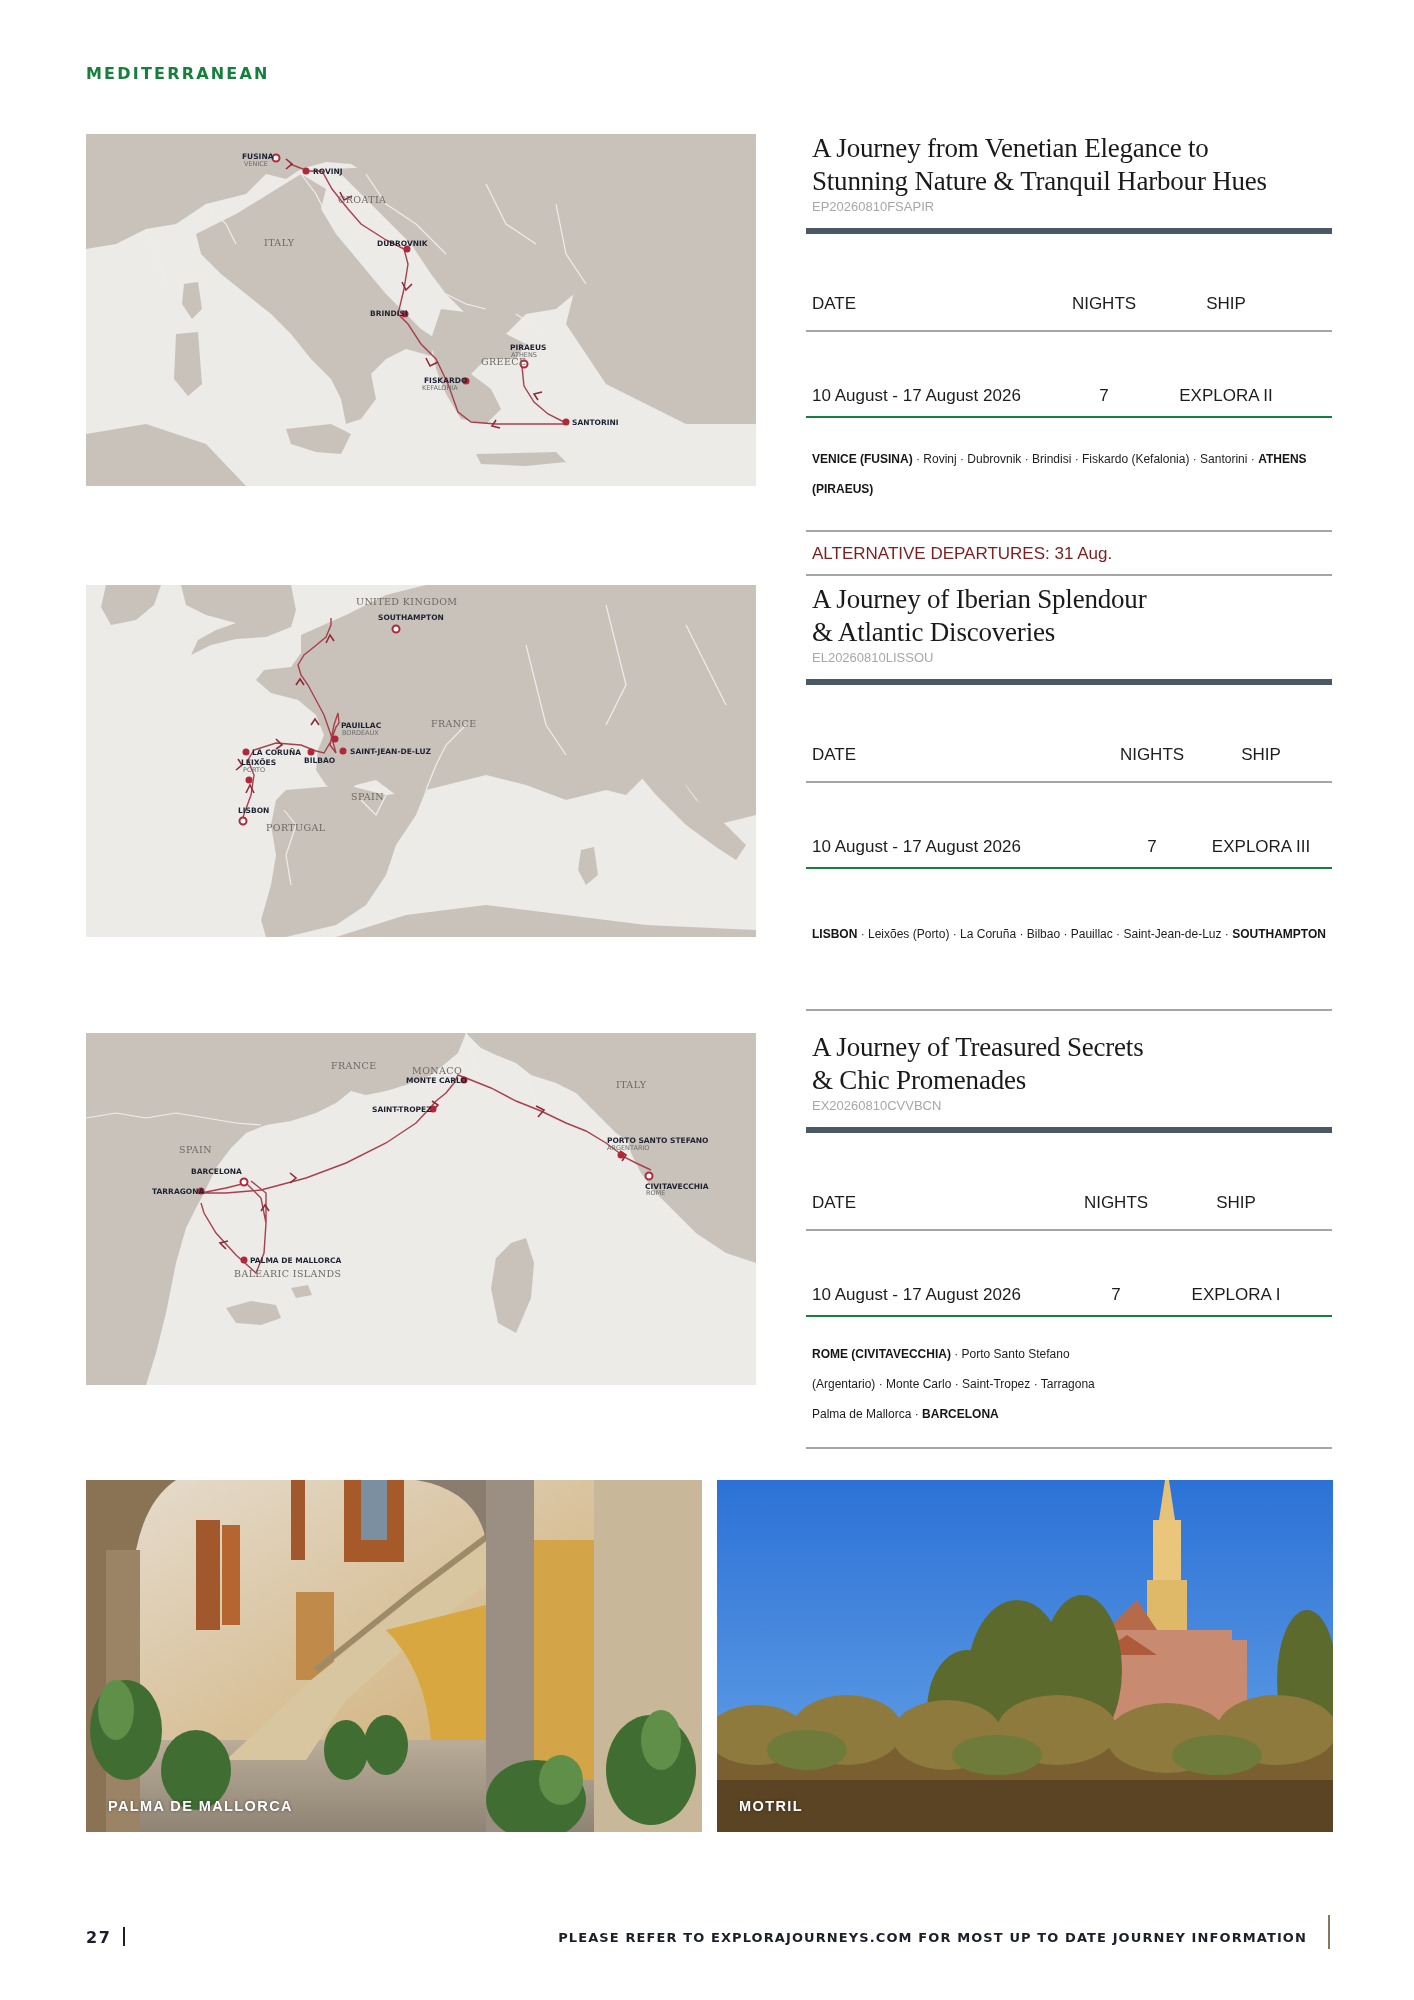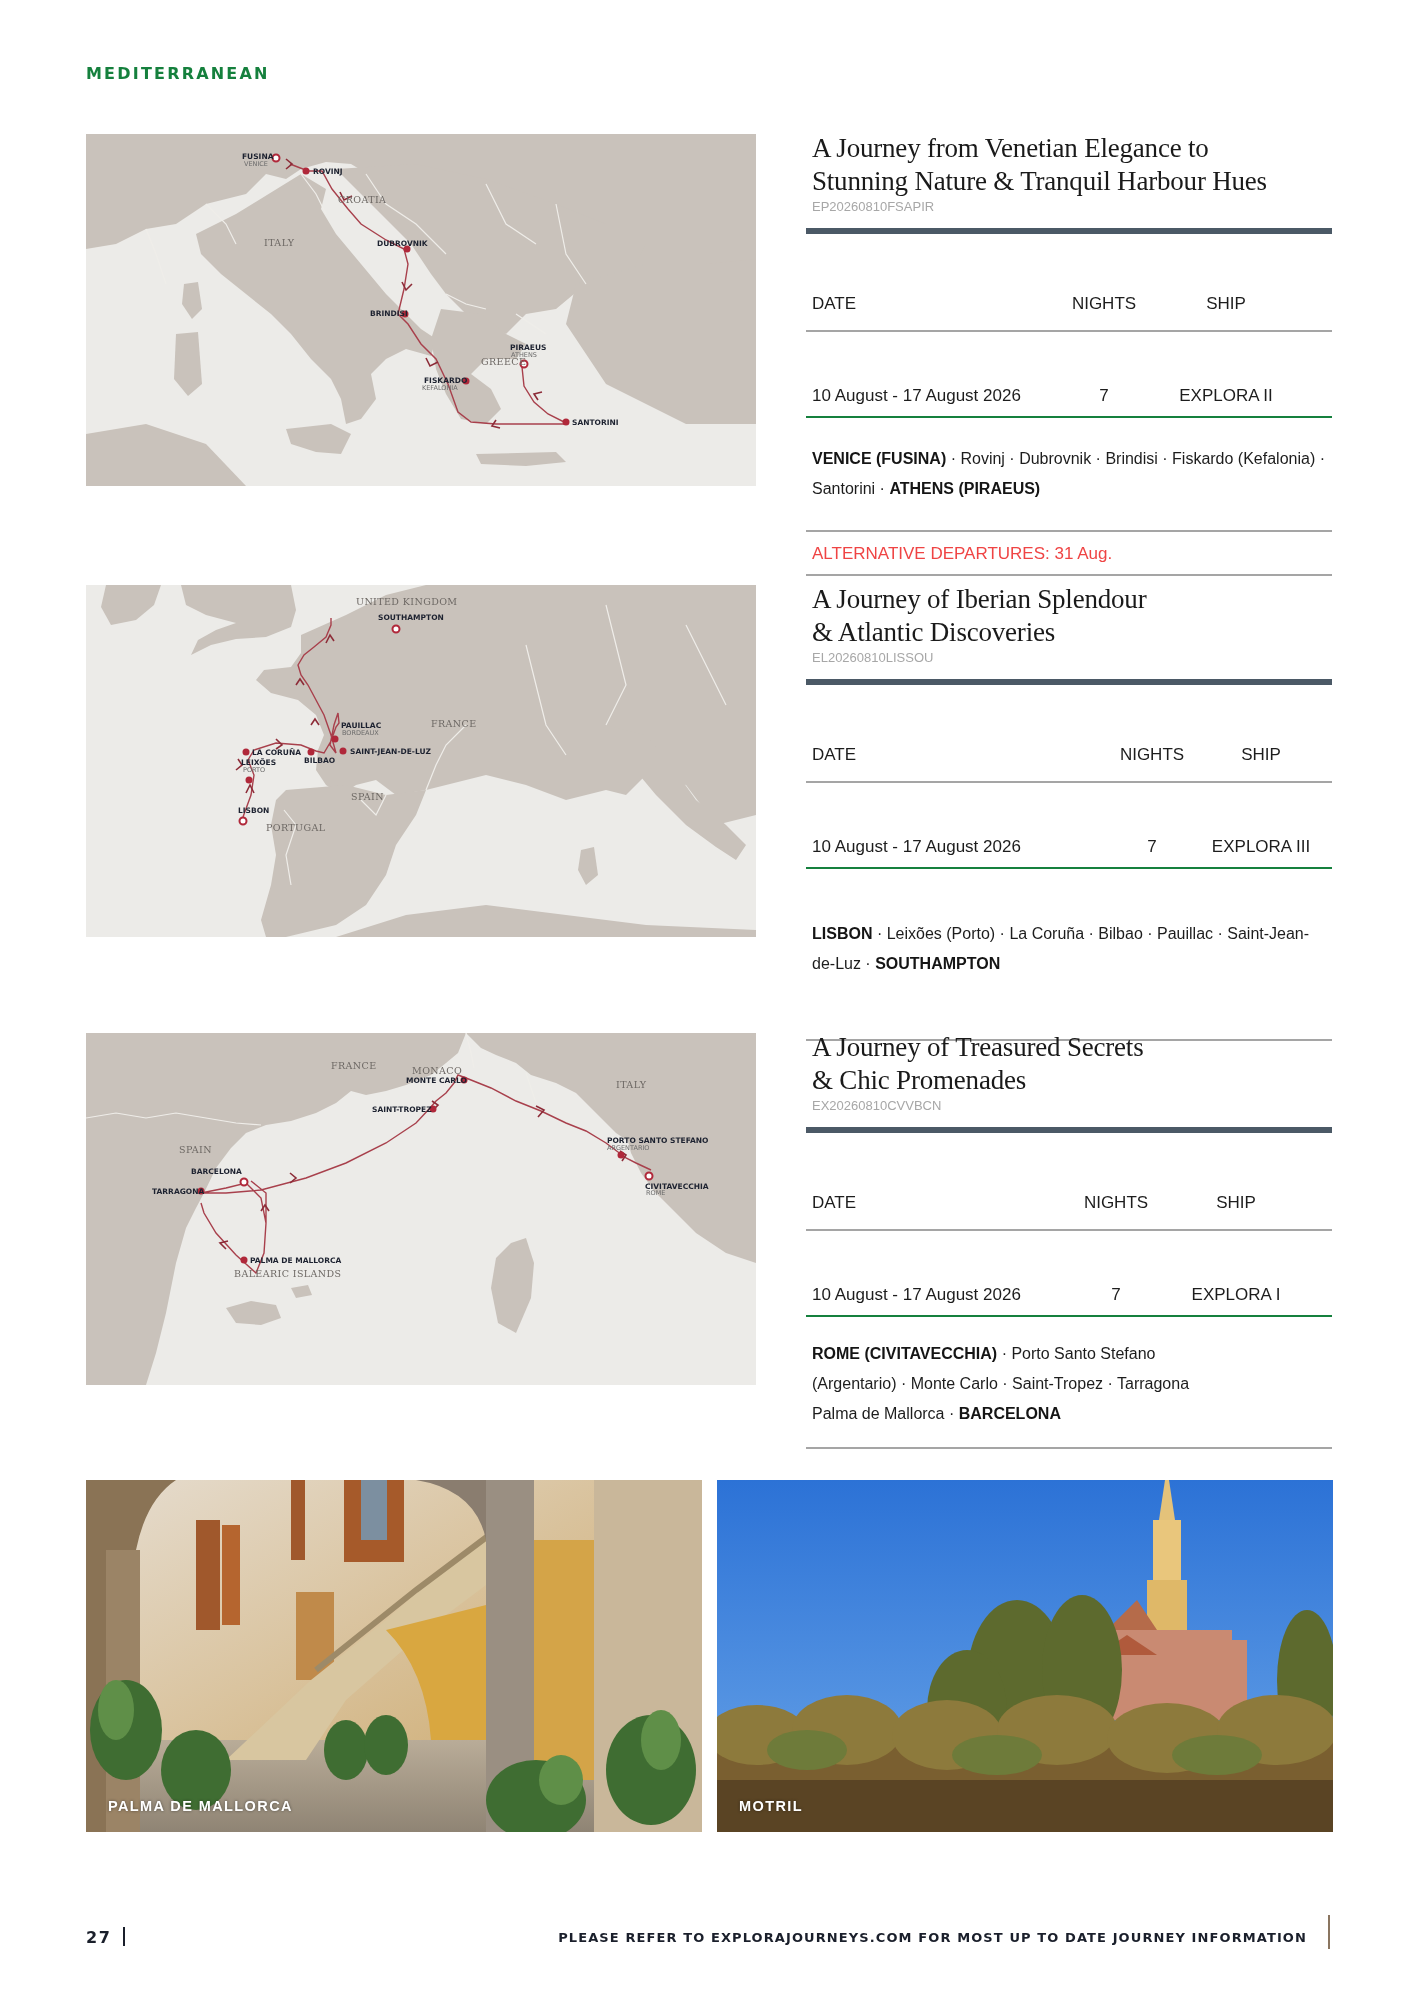--- a/index.html
+++ b/index.html
@@ -33,24 +33,24 @@
     color: #1a1a1a; padding-left: 6px; letter-spacing: -0.2px;
   }
   .j-code { font-family: "Liberation Sans", sans-serif; font-size: 13px; color: #a7a7a7; padding-left: 6px; margin-top: 1px; }
   .j-bar { height: 6px; background: #4b5966; margin-top: 14px; }
   .j-table { width: 100%; }
   .row { display: flex; align-items: center; font-size: 17px; color: #1d1d1d; padding-left: 6px; margin-top: 44px; }
   .row.head { height: 54px; border-bottom: 2px solid #a5a5a5; }
   .row.data { height: 42px; border-bottom: 2px solid #15803d; }
   .col-date { flex: 0 0 auto; }
   .col-nights, .col-ship { text-align: center; position: absolute; }
-  .j-ports { font-size: 16px; line-height: 30px; color: #1d1d1d; padding-left: 6px; }
+  .j-ports { font-size: 12px; line-height: 30px; color: #1d1d1d; padding-left: 6px; }
   .j-ports b { font-weight: bold; color: #151515; }
   .j-hr { border-bottom: 2px solid #a5a5a5; }
-  .j-alt { font-size: 17px; color: #ef4444; padding-left: 6px; height: 44px; line-height: 44px; border-bottom: 2px solid #a5a5a5; }
+  .j-alt { font-size: 17px; color: #7f1d1d; padding-left: 6px; height: 44px; line-height: 44px; border-bottom: 2px solid #a5a5a5; }
 
   .photo { position: absolute; top: 1480px; height: 352px; overflow: hidden; }
   .photo svg { width: 100%; height: 100%; display: block; }
   .caption {
     position: absolute; bottom: 18px; left: 22px;
     font-family: "Liberation Sans", sans-serif; font-weight: bold; font-size: 14.5px;
     letter-spacing: 1.4px; color: #ffffff; text-shadow: 0 0 3px rgba(0,0,0,0.5);
   }
 
   .footer-page { position: absolute; left: 86px; top: 1928px; font-family: "DejaVu Sans", sans-serif; font-weight: bold; font-size: 16px; letter-spacing: 1.5px; color: #1a1f2b; }

